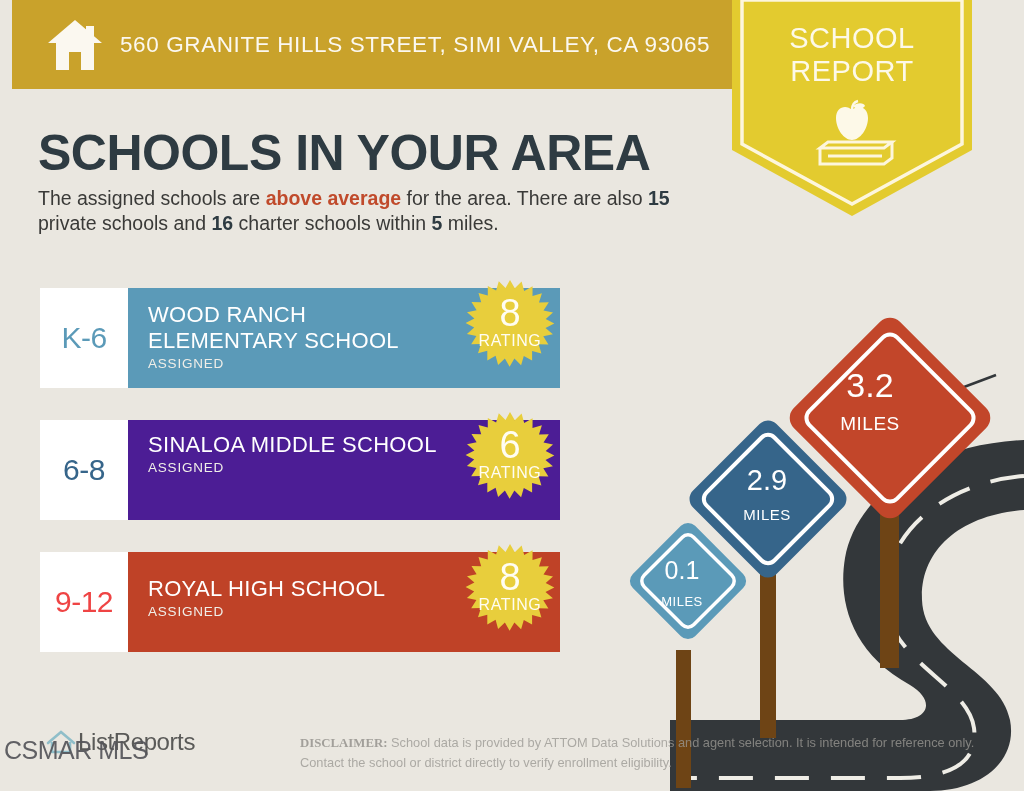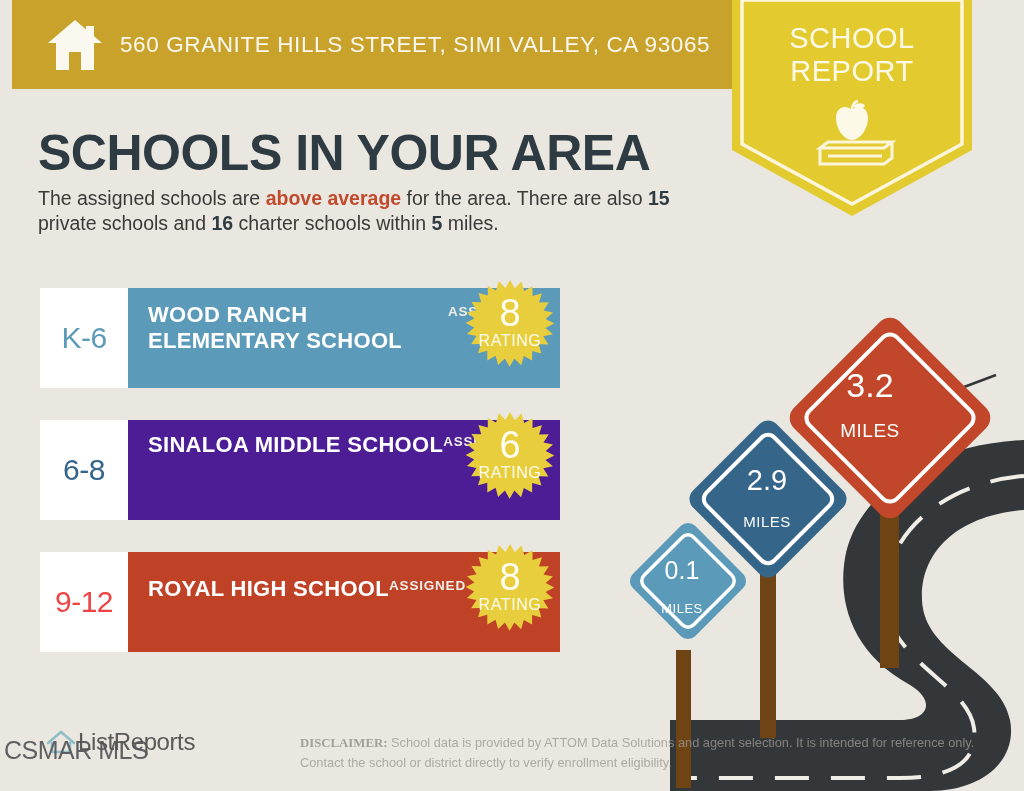--- a/index.html
+++ b/index.html
@@ -55,21 +55,21 @@
   .rows { position:absolute; left:40px; top:288px; width:520px; }
   .row { position:relative; height:100px; margin-bottom:32px; display:flex; }
   .grade {
     width:88px; background:#FFFFFF; display:flex;
     align-items:center; justify-content:center;
     font-size:30px; letter-spacing:-0.5px;
     flex:0 0 88px;
   }
   .bar {
     flex:1; padding:12px 16px 0 20px; position:relative;
-    display:flex; flex-direction:row; justify-content:center;font-weight:bold;
+    display:flex; flex-direction:column; justify-content:center;
   }
   .school-name {
     color:#FFFFFF; font-size:22px; line-height:26px;
     letter-spacing:0.3px; max-width:300px;
   }
   .assigned {
     color:#F0EEE8; font-size:13.5px; letter-spacing:0.8px; margin-top:2px;
   }
   .row.r1 .bar { justify-content:flex-start; padding-top:14px; }
   .row.r2 .bar { justify-content:flex-start; padding-top:12px; }
@@ -91,21 +91,21 @@
   }
 
   
   .scene { position:absolute; left:600px; top:300px; width:424px; height:491px; }
   .scene svg { display:block; }
   .sign-text {
     position:absolute; text-align:center; color:#FFFFFF;
     line-height:1;
   }
   .sign-num { font-size:26px; display:block; }
-  .sign-unit { font-size:15px; display:block; margin-top:19px; letter-spacing:0.5px; }
+  .sign-unit { font-size:15px; display:block; margin-top:12px; letter-spacing:0.5px; }
 
   #sign1 { left:32px; top:258px; width:100px; }
   #sign1 .sign-num { font-size:25px; }
   #sign1 .sign-unit { font-size:13px; }
   #sign2 { left:112px; top:166px; width:110px; }
   #sign2 .sign-num { font-size:29px; }
   #sign2 .sign-unit { font-size:15px; }
   #sign3 { left:205px; top:68px; width:130px; }
   #sign3 .sign-num { font-size:34px; }
   #sign3 .sign-unit { font-size:19px; }

